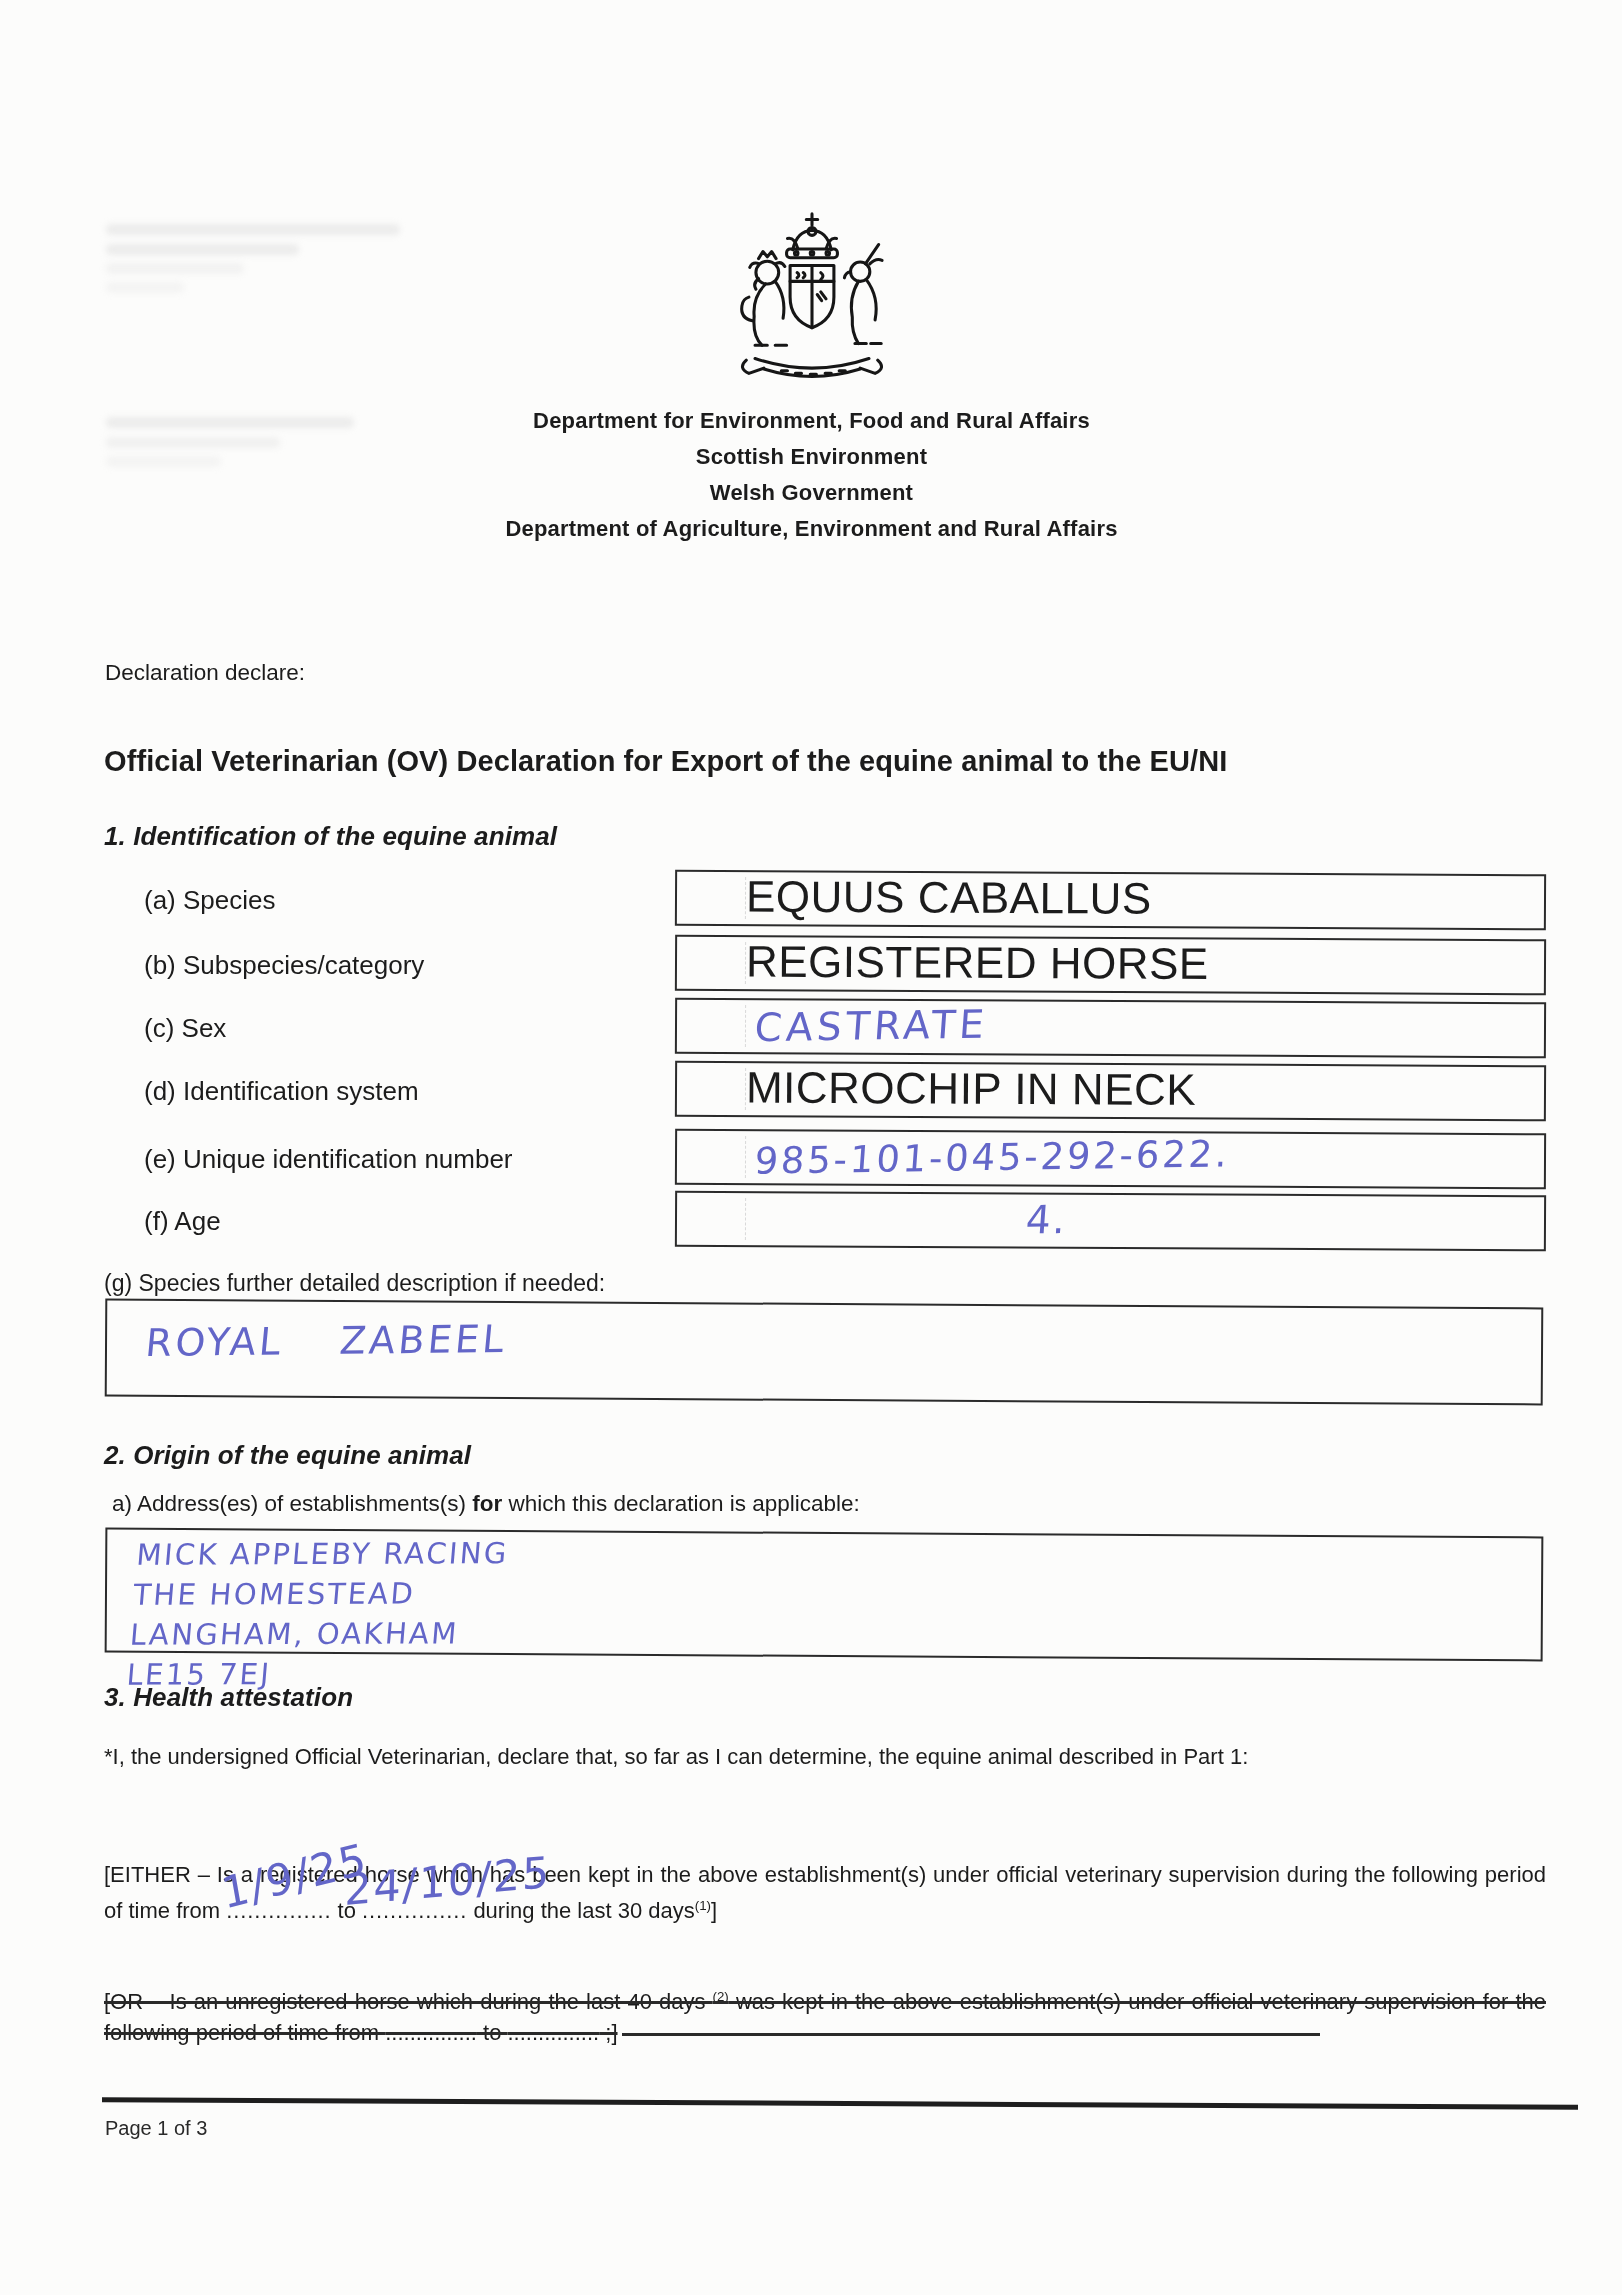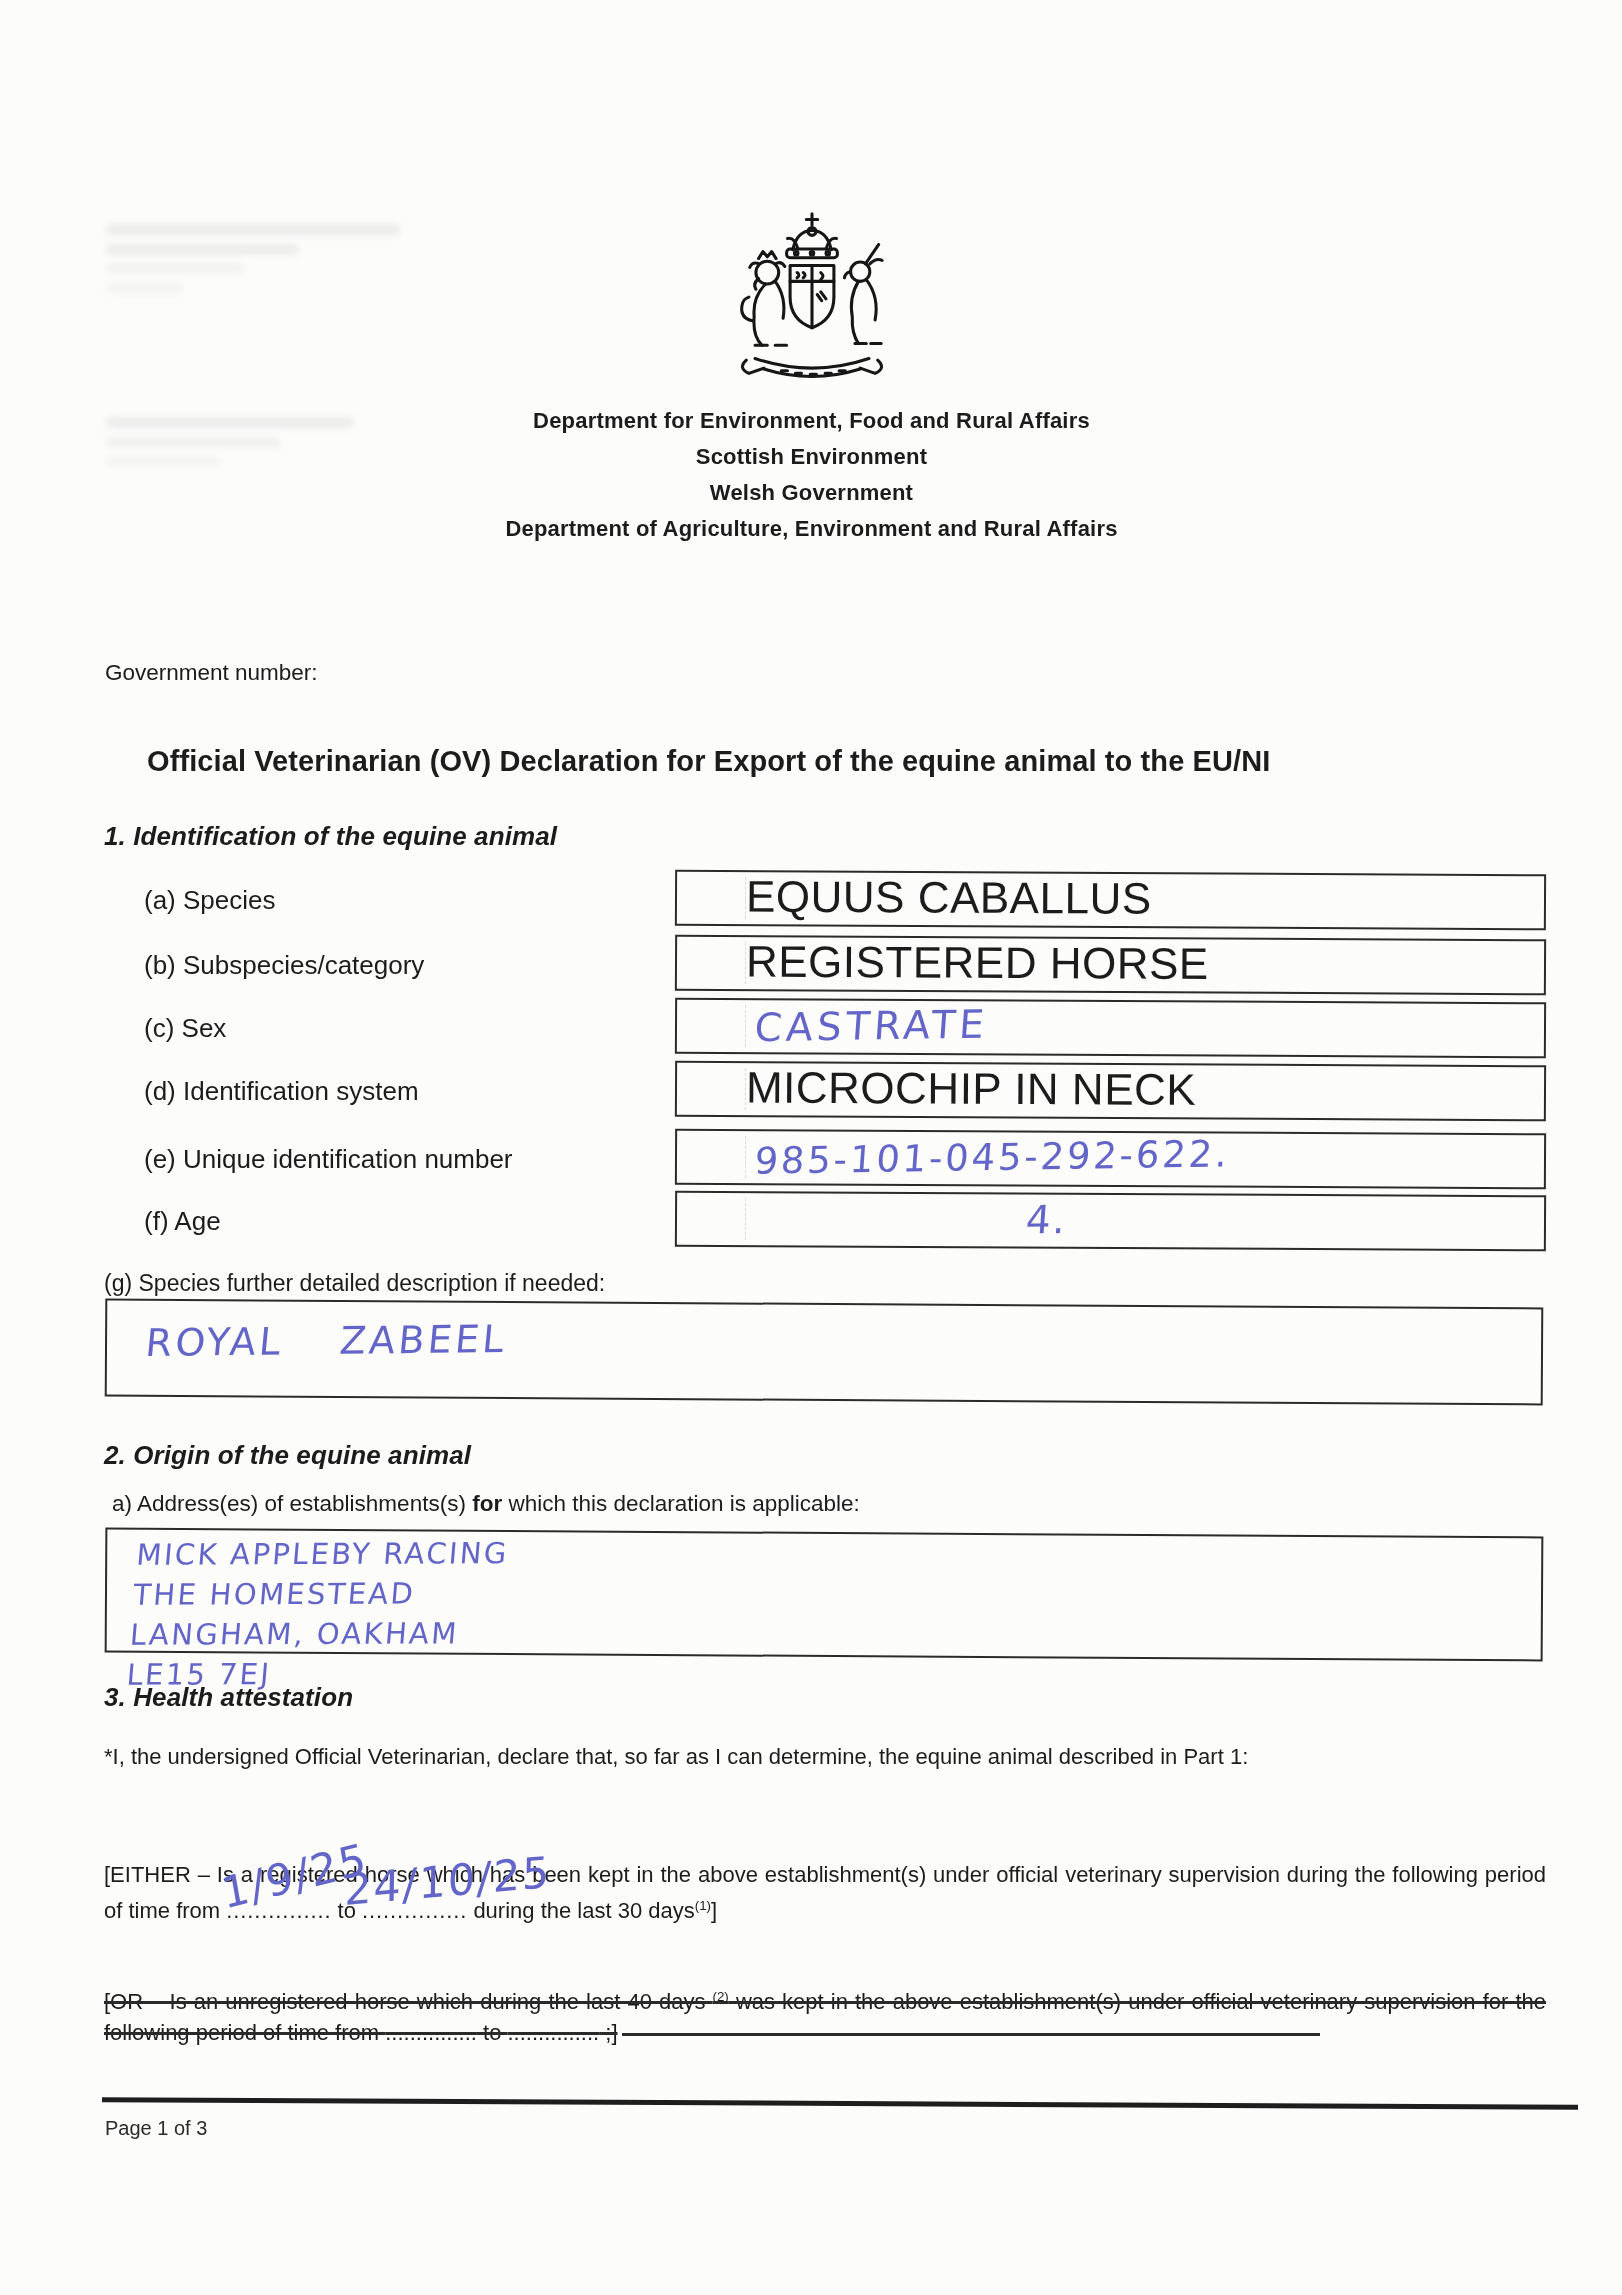--- a/index.html
+++ b/index.html
@@ -9,21 +9,21 @@
   }
   
   .ghost{position:absolute;filter:blur(3.2px);opacity:.5;}
   .gline{height:11px;background:#dcdcdc;border-radius:4.6px;margin:8.3px 0;}
   
   .crest{position:absolute;top:206px;left:688px;}
   
   .depts{position:absolute;top:403px;left:0;width:1623px;text-align:center;
          font-weight:bold;font-size:22px;line-height:36px;letter-spacing:0.2px;}
   .decl{position:absolute;top:660px;left:105px;font-size:22.5px;}
-  .doc-title{position:absolute;top:745px;left:104px;font-size:29px;font-weight:bold;white-space:nowrap;letter-spacing:0.1px;margin-left:43px;}
+  .doc-title{position:absolute;top:745px;left:104px;font-size:29px;font-weight:bold;white-space:nowrap;letter-spacing:0.1px;}
   .sec-head{position:absolute;left:104px;font-size:26px;font-weight:bold;letter-spacing:0.1px;font-style:italic;}
   .row{position:absolute;left:104px;width:1442px;height:56px;}
   .flabel{position:absolute;left:0;top:50%;transform:translateY(-50%);font-size:26px;margin-left:40px;}
   .vbox{position:absolute;right:0;top:0;width:871px;height:56px;
         border:2.3px solid #2b2b2b;box-sizing:border-box;transform:rotate(.3deg);background:transparent;}
   .vbox::before{content:"";position:absolute;left:68px;top:4.6px;bottom:4.6px;border-left:1.4px dashed #d9d9d9;}
   .pval{position:absolute;left:69px;top:50%;transform:translateY(-53%);
         font-size:44px;font-weight:500;letter-spacing:0.5px;white-space:nowrap;}
   .hw{color:#6366c8;font-family:"DejaVu Sans",sans-serif;}
   .hval{position:absolute;left:78px;top:50%;white-space:nowrap;
@@ -103,21 +103,21 @@
     </svg>
   </div>
 
   <div class="depts">
     <div>Department for Environment, Food and Rural Affairs</div>
     <div>Scottish Environment</div>
     <div>Welsh Government</div>
     <div>Department of Agriculture, Environment and Rural Affairs</div>
   </div>
 
-  <div class="decl">Government number:</div>
+  <div class="decl">Declaration declare:</div>
 
   <div class="doc-title">Official Veterinarian (OV) Declaration for Export of the equine animal to the EU/NI</div>
 
   <div class="sec-head" style="top:821px">1. Identification of the equine animal</div>
 
   <div class="row" style="top:872px">
     <span class="flabel">(a) Species</span>
     <div class="vbox">
       <span class="pval">EQUUS CABALLUS</span>
     </div>

